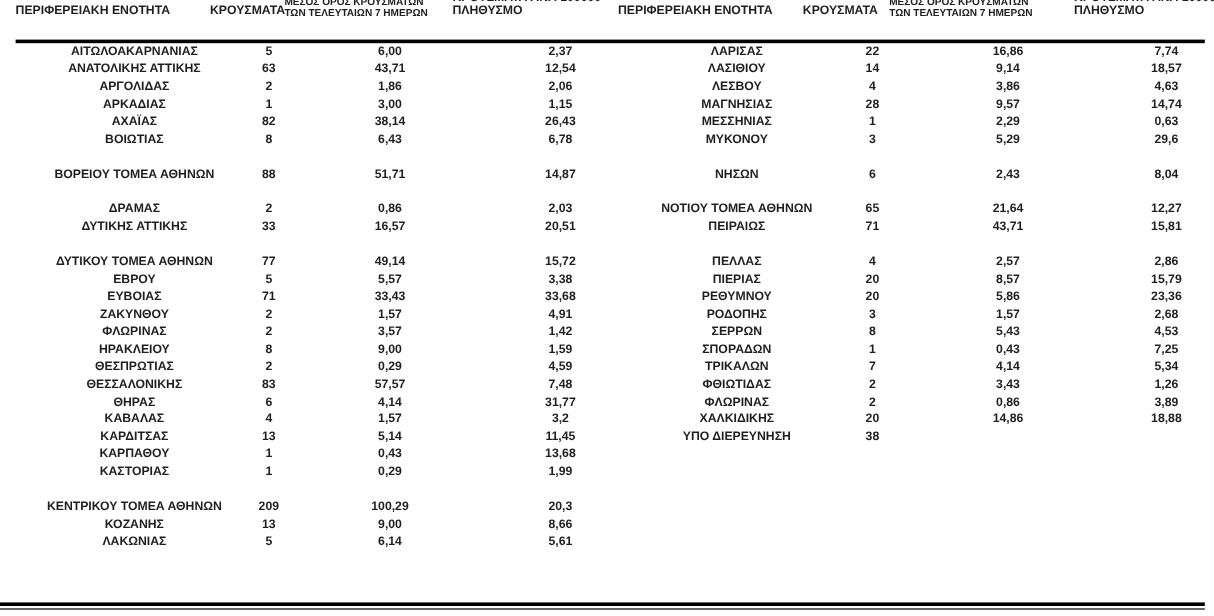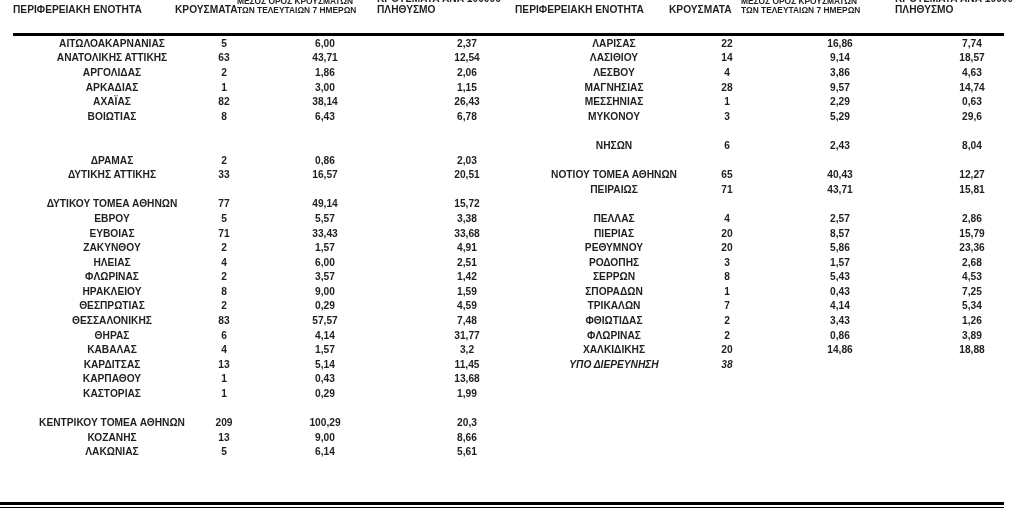--- a/index.html
+++ b/index.html
@@ -17,21 +17,21 @@
   .hcell .ln { white-space:nowrap; }
   .hcell.small { font-size:8.4px; }
   .rule { position:absolute; left:13px; top:33px; width:991px; height:2.5px; background:#000; }
   table.data-table { position:absolute; top:36px; border-collapse:collapse; table-layout:fixed; }
   table.tbl-left  { left:31px;  width:508px; }
   table.tbl-right { left:537px; width:490px; }
   td {
     height:14.6px; padding:0; font-weight:bold; font-size:10.2px;
     text-align:center; vertical-align:middle; white-space:nowrap; overflow:visible;
   }
-  td.italic { font-style:italic; }
+  td.italic { }
   .bline1 { position:absolute; left:0; top:502px; width:1004px; height:2.5px; background:#000; }
   .bline2 { position:absolute; left:0; top:506.5px; width:1004px; height:1.5px; background:#000; }
 </style>
 </head>
 <body>
 
 <div class="sheet">
 
   <div class="hdr hdr-left">
     <div class="hcell" style="width:162px">
@@ -113,20 +113,26 @@
           <td>6,43</td>
           <td>6,78</td>
         </tr>
         <tr>
           <td></td>
           <td></td>
           <td></td>
           <td></td>
         </tr>
         <tr>
+          <td>ΒΟΡΕΙΟΥ ΤΟΜΕΑ ΑΘΗΝΩΝ</td>
+          <td>88</td>
+          <td>51,71</td>
+          <td>14,87</td>
+        </tr>
+        <tr>
           <td></td>
           <td></td>
           <td></td>
           <td></td>
         </tr>
         <tr>
           <td>ΔΡΑΜΑΣ</td>
           <td>2</td>
           <td>0,86</td>
           <td>2,03</td>
@@ -159,26 +165,20 @@
           <td>ΕΥΒΟΙΑΣ</td>
           <td>71</td>
           <td>33,43</td>
           <td>33,68</td>
         </tr>
         <tr>
           <td>ΖΑΚΥΝΘΟΥ</td>
           <td>2</td>
           <td>1,57</td>
           <td>4,91</td>
-        </tr>
-        <tr>
-          <td>ΗΛΕΙΑΣ</td>
-          <td>4</td>
-          <td>6,00</td>
-          <td>2,51</td>
         </tr>
         <tr>
           <td>ΦΛΩΡΙΝΑΣ</td>
           <td>2</td>
           <td>3,57</td>
           <td>1,42</td>
         </tr>
         <tr>
           <td>ΗΡΑΚΛΕΙΟΥ</td>
           <td>8</td>
@@ -312,21 +312,21 @@
         </tr>
         <tr>
           <td></td>
           <td></td>
           <td></td>
           <td></td>
         </tr>
         <tr>
           <td>ΝΟΤΙΟΥ ΤΟΜΕΑ ΑΘΗΝΩΝ</td>
           <td>65</td>
-          <td>40,43</td>
+          <td>21,64</td>
           <td>12,27</td>
         </tr>
         <tr>
           <td>ΠΕΙΡΑΙΩΣ</td>
           <td>71</td>
           <td>43,71</td>
           <td>15,81</td>
         </tr>
         <tr>
           <td></td>

